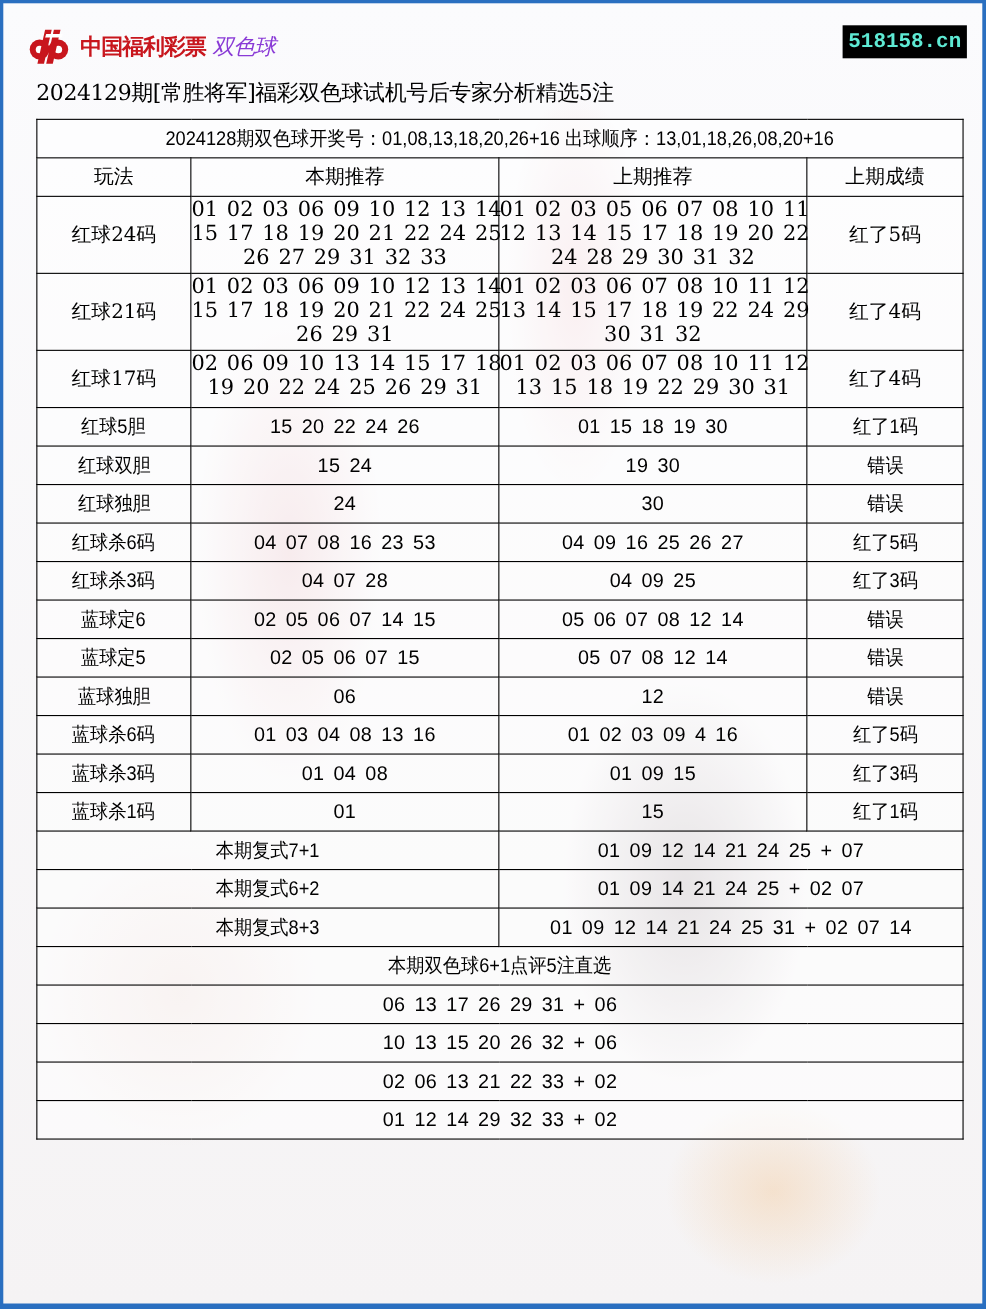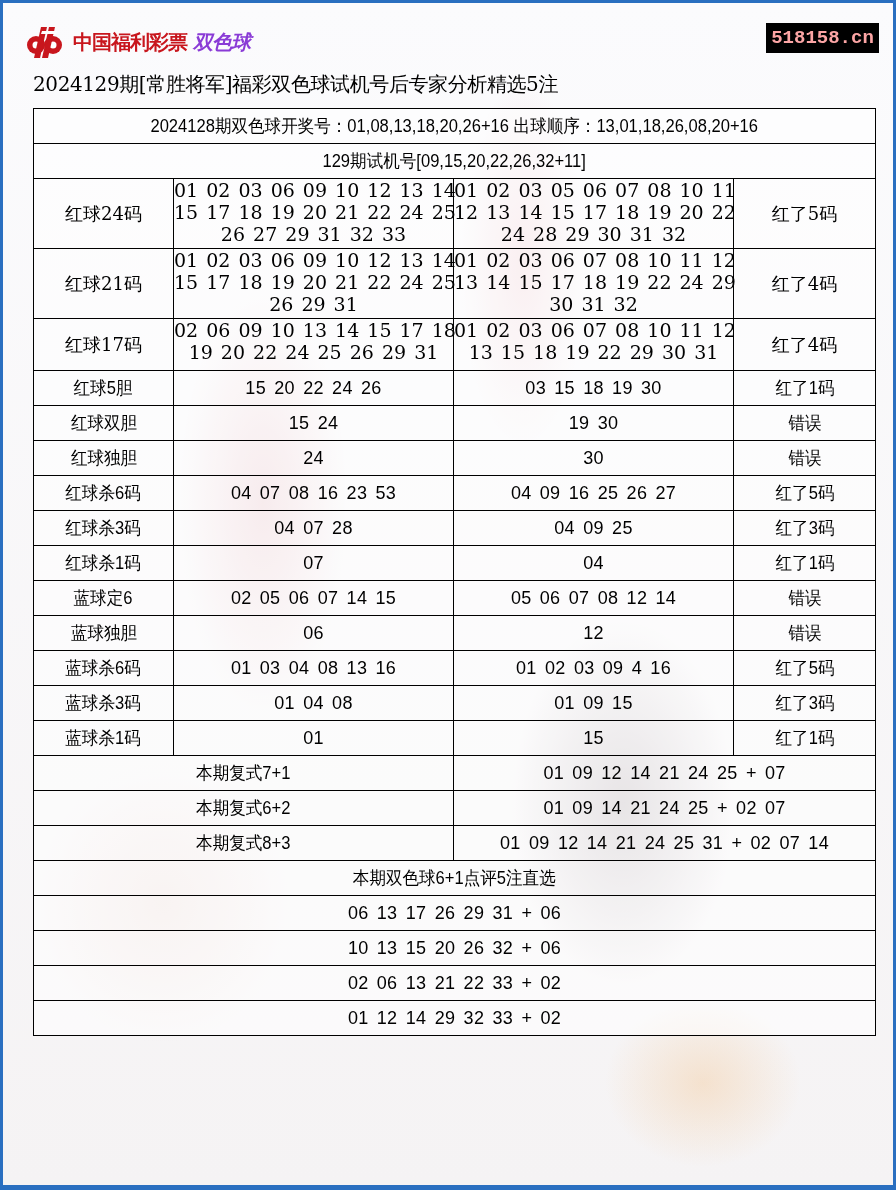--- a/index.html
+++ b/index.html
@@ -24,25 +24,25 @@
   }
   .logo-mark {
     width: 44px; height: 34px; position: relative;
   }
   .logo-text {
     font-family: "DejaVu Sans", "Liberation Sans", sans-serif;
     font-weight: bold; font-size: 20px; color: #c8161d; letter-spacing: -1px;
   }
   .logo-sub {
     font-family: "DejaVu Sans", "Liberation Sans", sans-serif;
-    font-weight: bold; font-style: italic; font-size: 20px; color: #8a3bd6; letter-spacing: -1px;
+    font-weight: normal; font-style: italic; font-size: 20px; color: #8a3bd6; letter-spacing: -1px;
   }
   .site-badge {
     position: absolute; left: 763px; top: 20px; width: 113px; height: 30px;
-    background: #000; color: #fca5a5;
+    background: #000; color: #5eead4;
     font-family: "Liberation Mono", "DejaVu Sans Mono", monospace;
     font-weight: bold; font-size: 19px; line-height: 30px; text-align: center;
   }
   .page-title {
     position: absolute; left: 30px; top: 60px; width: 840px;
     font-size: 20px; line-height: 42px; color: #000; white-space: nowrap;
     letter-spacing: -0.4px;
   }
   table.main {
     position: absolute; left: 30px; top: 105px; width: 842px;
@@ -88,21 +88,24 @@
       <col style="width:140px">
         <col style="width:280px">
         <col style="width:280px">
         <col style="width:142px">
     </colgroup>
     <tbody>
       <tr>
         <td colspan="4"><span class="cond">2024128期双色球开奖号：01,08,13,18,20,26+16 出球顺序：13,01,18,26,08,20+16</span></td>
       </tr>
       <tr>
-        <td colspan="4"><span class="cond">129期试机号[09,15,20,22,26,32+11]</span></td>
+        <td>玩法</td>
+        <td>本期推荐</td>
+        <td>上期推荐</td>
+        <td>上期成绩</td>
       </tr>
 
       <tr style="height:70px">
         <td>红球24码</td>
         <td class="multi">
           <span>01 02 03 06 09 10 12 13 14</span>
           <span>15 17 18 19 20 21 22 24 25</span>
           <span>26 27 29 31 32 33</span>
         </td>
         <td class="multi">
@@ -135,21 +138,21 @@
         <td class="multi">
           <span>01 02 03 06 07 08 10 11 12</span>
           <span>13 15 18 19 22 29 30 31</span>
         </td>
         <td>红了4码</td>
       </tr>
 
       <tr>
           <td><span class="cond">红球5胆</span></td>
           <td class="nums">15 20 22 24 26</td>
-          <td class="nums">03 15 18 19 30</td>
+          <td class="nums">01 15 18 19 30</td>
           <td><span class="cond">红了1码</span></td>
         </tr>
       <tr>
           <td><span class="cond">红球双胆</span></td>
           <td class="nums">15 24</td>
           <td class="nums">19 30</td>
           <td><span class="cond">错误</span></td>
         </tr>
       <tr>
           <td><span class="cond">红球独胆</span></td>
@@ -163,29 +166,29 @@
           <td class="nums">04 09 16 25 26 27</td>
           <td><span class="cond">红了5码</span></td>
         </tr>
       <tr>
           <td><span class="cond">红球杀3码</span></td>
           <td class="nums">04 07 28</td>
           <td class="nums">04 09 25</td>
           <td><span class="cond">红了3码</span></td>
         </tr>
       <tr>
-          <td><span class="cond">红球杀1码</span></td>
-          <td class="nums">07</td>
-          <td class="nums">04</td>
-          <td><span class="cond">红了1码</span></td>
-        </tr>
-      <tr>
           <td><span class="cond">蓝球定6</span></td>
           <td class="nums">02 05 06 07 14 15</td>
           <td class="nums">05 06 07 08 12 14</td>
+          <td><span class="cond">错误</span></td>
+        </tr>
+      <tr>
+          <td><span class="cond">蓝球定5</span></td>
+          <td class="nums">02 05 06 07 15</td>
+          <td class="nums">05 07 08 12 14</td>
           <td><span class="cond">错误</span></td>
         </tr>
       <tr>
           <td><span class="cond">蓝球独胆</span></td>
           <td class="nums">06</td>
           <td class="nums">12</td>
           <td><span class="cond">错误</span></td>
         </tr>
       <tr>
           <td><span class="cond">蓝球杀6码</span></td>

